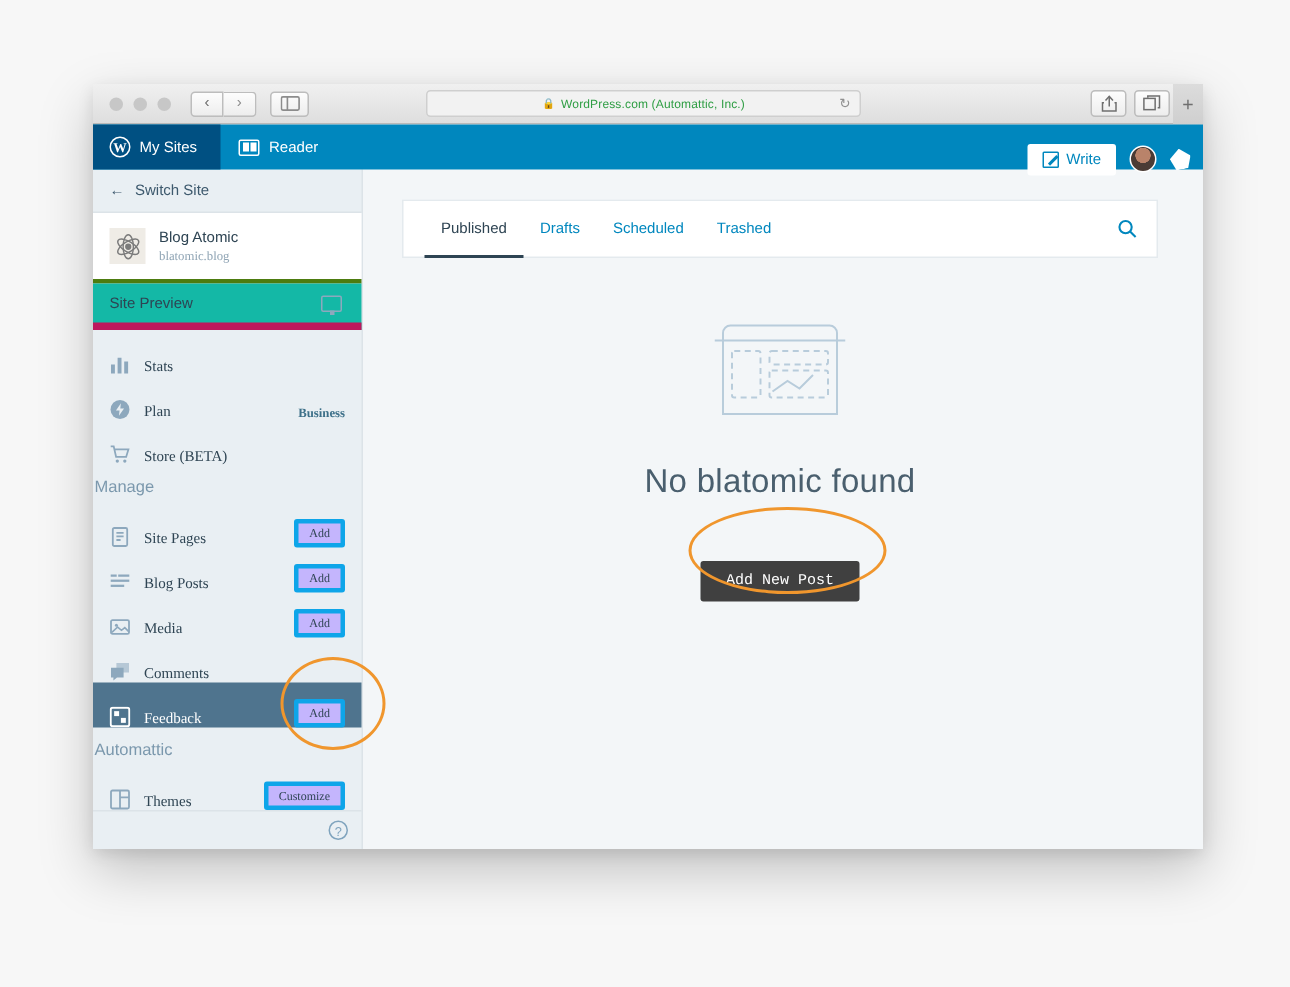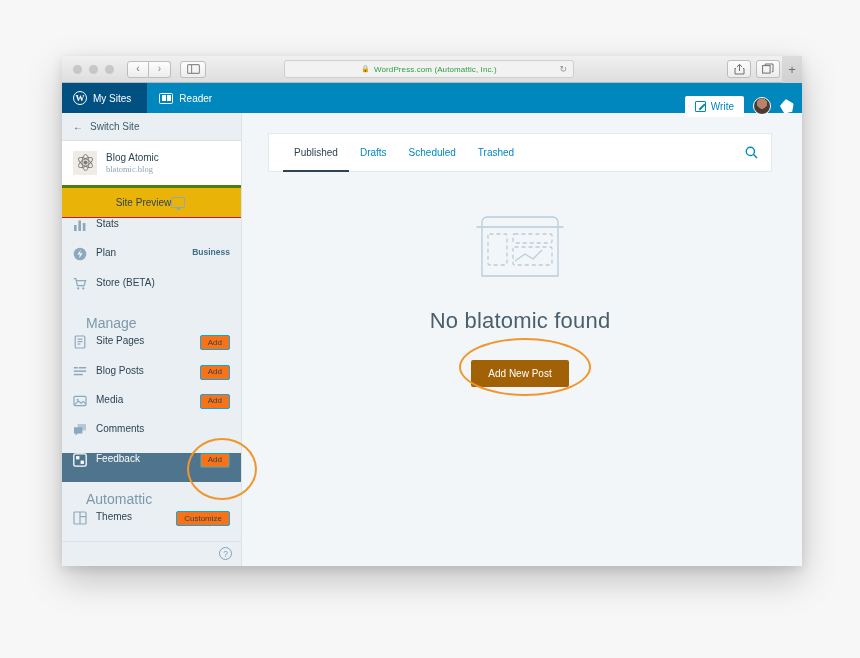--- a/index.html
+++ b/index.html
@@ -186,57 +186,58 @@
   #site-icon {
     width: 24px; height: 24px;
     background: #efece6;
     display: flex; align-items: center; justify-content: center;
   }
   .site-texts { display: flex; flex-direction: column; gap: 1px; }
   .site-title { color: #2e4453; font-size: 10px; }
   .site-url { color: #8fa4b4; font-size: 8.5px; font-family: Liberation Serif, serif; }
 
   #site-preview-row {
-    background: #eab308;
+    background: #14b8a6;
     height: 31px;
-    display: flex; align-items: center; justify-content: center;
+    display: flex; align-items: center; justify-content: space-between;
     padding: 0 13px 0 11px;
-    border-bottom: 1px solid #be185d;
+    border-bottom: 5px solid #be185d;
     color: #2e4453;
   }
   .monitor-icon {
     width: 14px; height: 11px;
     border: 1.5px solid #8da8bd; border-radius: 1.5px;
     position: relative;
   }
   .monitor-icon::after {
     content: ""; position: absolute; left: 4.5px; bottom: -3px;
     width: 3px; height: 2.5px; background: #8da8bd;
   }
 
   .nav-row {
     height: 30px;
-    display: flex; align-items: flex-start;
+    display: flex; align-items: flex-end;
     padding: 0 11px;
     color: #2e4453;
     gap: 9px;
     position: relative;
+    font-family: Liberation Serif, serif;
   }
   .nav-row .label { flex: 1; }
   .nav-row.selected { background: #4f748e; color: #ffffff; }
 
   .section-label {
-    padding: 9px 0 4px 24px;
+    padding: 9px 0 4px 1px;
     color: #7b98ad;
-    font-size: 14px;
+    font-size: 11px;
   }
 
   .mini-btn {
-    border: 1px solid #0ea5e9;
-    background: #f97316;
+    border: 3px solid #0ea5e9;
+    background: #c4b5fd;
     border-radius: 2px;
     color: #2e4453;
     font-size: 8px;
     padding: 2.5px 7px;
     line-height: 1;
   }
 
   #sidebar-footer {
     margin-top: auto;
     height: 26px;
@@ -289,28 +290,28 @@
   }
   #empty-illustration { width: 88px; height: 68px; }
   #empty-title {
     margin-top: 26px;
     font-size: 22px;
     color: #4a5f6e;
     font-weight: 400;
     letter-spacing: .2px;
   }
   #add-new-post-button {
-    margin-top: 26px;
-    background: #a16207;
+    margin-top: 40px;
+    background: #404040;
     color: #ffffff;
     font-size: 10px;
     padding: 8px 17px;
     border: none;
     border-radius: 2px;
-    font-family: Liberation Sans, sans-serif;
+    font-family: Liberation Mono, monospace;
   }
 
   
   .annotation-circle {
     position: absolute;
     border: 2.4px solid #f0962d;
     border-radius: 50%;
     pointer-events: none;
   }
   #annotation-feedback { left: 187px; top: 438px; width: 70px; height: 62px; }

